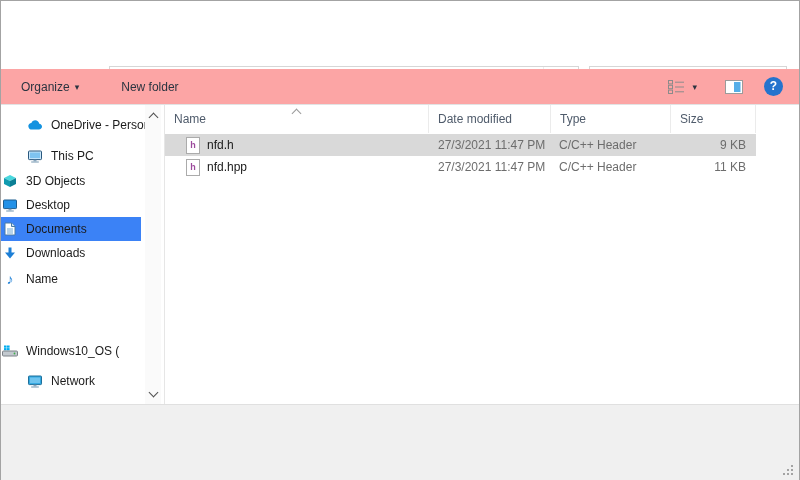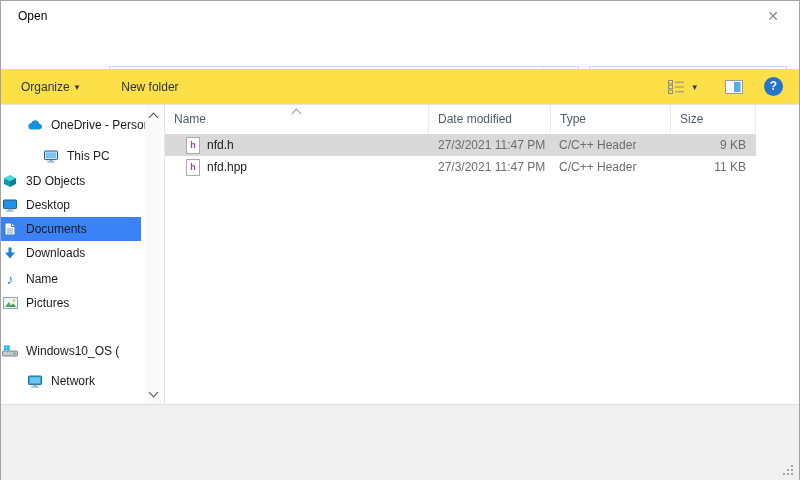--- a/index.html
+++ b/index.html
@@ -24,21 +24,21 @@
   .crumb-sep{color:#5c5c5c;padding:0 3px;font-size:13px;}
   .overflow-chev{color:#3f3f3f;padding:0 2px 0 6px;font-size:13px;}
   .addr-drop{width:32px;height:28px;text-align:center;line-height:28px;color:#555;border-right:1px solid #ededed;box-sizing:border-box;}
   .addr-refresh{width:34px;height:28px;text-align:center;line-height:28px;color:#555;font-size:15px;}
   .searchbox{position:absolute;left:588px;top:35px;width:198px;height:30px;border:1px solid #d6d6d6;box-sizing:border-box;background:#fff;display:flex;align-items:center;}
   .searchbox input{border:none;outline:none;flex:1;font:12px "Liberation Sans","DejaVu Sans",sans-serif;color:#333;background:transparent;}
   .searchbox input::placeholder{color:#757575;opacity:1;}
   .mag{margin:0 8px 0 12px;display:flex;}
 
   
-  .toolbar{position:absolute;left:0;top:68px;right:0;height:36px;background:#fde047;border-bottom:1px solid #e2e3e4;box-sizing:border-box;display:flex;align-items:center;color:#2b3440;}
+  .toolbar{position:absolute;left:0;top:68px;right:0;height:36px;background:#fca5a5;border-bottom:1px solid #e2e3e4;box-sizing:border-box;display:flex;align-items:center;color:#2b3440;}
   .tool-item{padding:0 10px;display:flex;align-items:center;gap:5px;}
   .organize{margin-left:10px;}
   .newfolder{margin-left:22px;}
   .tool-arrow{font-size:9px;color:#2b3440;}
   .tool-right{margin-left:auto;display:flex;align-items:center;margin-right:16px;gap:8px;}
   .views-btn{display:flex;align-items:center;gap:7px;padding:4px 5px;}
   .preview-btn{padding:4px 5px;margin-left:10px;}
   .help-btn{width:19px;height:19px;border-radius:50%;background:#2573cd;color:#fff;font-weight:bold;font-size:12px;text-align:center;line-height:19px;margin-left:8px;}
 
   
@@ -84,24 +84,20 @@
   
   .chv{display:inline-block;width:6px;height:6px;border-right:1.4px solid currentColor;border-bottom:1.4px solid currentColor;}
   .chv.down{transform:rotate(45deg);margin-top:-3px;}
   .chv.up{transform:rotate(-135deg);margin-top:4px;}
 </style>
 </head>
 <body>
 
 <div class="dialog">
 
-  <div class="titlebar">
-    <span class="title">Open</span>
-    <span class="close-btn">✕</span>
-  </div>
 
   <div class="navbar">
     <span class="navbtn back">←</span>
     <span class="navbtn fwd">→</span>
     <span class="navbtn recent"><i class="chv down"></i></span>
     <span class="navbtn up">↑</span>
 
     <div class="addressbar">
       <div class="addr-crumbs">
         <span class="sicon" style="margin:0 2px 0 4px;display:flex;">
@@ -174,21 +170,21 @@
 
     <div class="sidebar">
       <div class="side-item lvl0" style="top:8px;">
         <span class="sicon">
             <svg width="16" height="12">
               <path d="M3.8 10.5h8.1c1.7 0 3.1-1.3 3.1-2.9 0-1.5-1.2-2.8-2.7-2.9C11.8 2.7 10.2 1.2 8.2 1.2 6.5 1.2 5 2.3 4.4 3.9 2.7 4 1.3 5.4 1.3 7.1c0 1.9 1.5 3.4 2.5 3.4z" fill="#1392e0"></path>
             </svg>
           </span>
         <span class="slabel">OneDrive - Person</span>
       </div>
-      <div class="side-item lvl0" style="top:39px;margin-left:16px;">
+      <div class="side-item lvl0" style="top:39px;">
         <span class="sicon">
             <svg width="16" height="13">
               <rect x="1.5" y="1" width="13" height="8.6" rx="0.8" fill="#c9e7fb" stroke="#29577d"></rect>
               <rect x="3" y="2.5" width="10" height="5.6" fill="#7ec3f0"></rect>
               <rect x="6.5" y="9.8" width="3" height="1.6" fill="#8aa7bd"></rect>
               <rect x="4.2" y="11.4" width="7.6" height="1.2" fill="#8aa7bd"></rect>
             </svg>
           </span>
         <span class="slabel">This PC</span>
       </div>
@@ -229,31 +225,20 @@
             <svg width="12" height="13">
               <rect x="4.5" y="0.5" width="3" height="6" fill="#1c7fd6"></rect>
               <polygon points="1,5.5 11,5.5 6,11.5" fill="#1c7fd6"></polygon>
             </svg>
           </span>
         <span class="slabel">Downloads</span>
       </div>
       <div class="side-item lvl1" style="top:162px;">
         <span class="sicon note-glyph">♪</span>
         <span class="slabel">Name</span>
-      </div>
-      <div class="side-item lvl1" style="top:186px;">
-        <span class="sicon">
-            <svg width="15" height="12">
-              <rect x="0.5" y="0.5" width="14" height="11" fill="#eaf6fe" stroke="#8fa4b5"></rect>
-              <polygon points="2,10 6,5 9,10" fill="#57a65a"></polygon>
-              <polygon points="7,10 10,6.5 13,10" fill="#3c8d42"></polygon>
-              <circle cx="11" cy="3.5" r="1.4" fill="#f7c64a"></circle>
-            </svg>
-          </span>
-        <span class="slabel">Pictures</span>
       </div>
       <div class="side-item lvl1" style="top:234px;">
         <span class="sicon">
             <svg width="16" height="12">
               <g fill="#00adef">
                 <rect x="2" y="0.5" width="2.6" height="2.2"></rect>
                 <rect x="5" y="0.5" width="2.6" height="2.2"></rect>
                 <rect x="2" y="3.1" width="2.6" height="2.2"></rect>
                 <rect x="5" y="3.1" width="2.6" height="2.2"></rect>
               </g>

